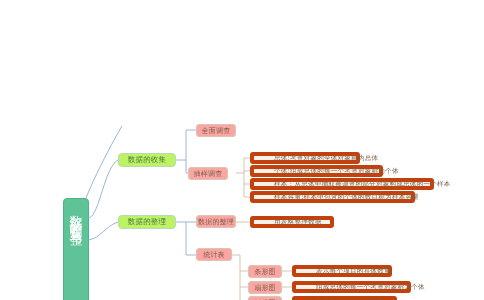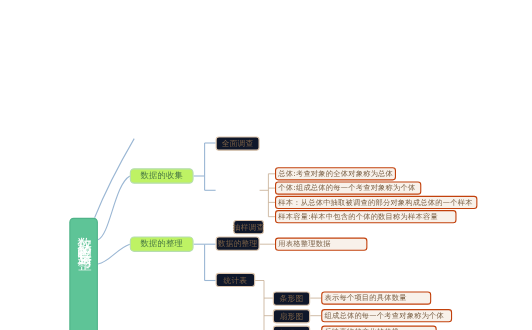--- a/index.html
+++ b/index.html
@@ -56,37 +56,37 @@
     background: #bef264;
     border: 1px solid #b6ddb0;
     border-radius: 4px;
     color: #4a7a44;
     font-size: 7.5px;
     height: 14px;
     padding: 0 5px;
   }
   
   .lvl2 {
-    background: #0f172a;
+    background: #fca5a5;
     border: 1px solid #ddc6ae;
     border-radius: 3px;
     color: #7a6046;
     font-size: 7px;
     height: 13px;
     padding: 0 5px;
   }
   
   .lvl3 {
     background: #f8f1ea;
-    border: 1px solid #c2410c;
+    border: 4px solid #c2410c;
     border-radius: 3px;
     color: #7d6349;
     font-size: 6.6px;
     height: 12px;
-    padding: 0 2px;
+    padding: 0 20px;
     justify-content: flex-start;
   }
 </style>
 </head>
 <body>
 
 <div id="canvas">
 
   <svg id="edges" viewBox="0 0 484 300" xmlns="http://www.w3.org/2000/svg">
 
@@ -125,21 +125,21 @@
     <path d="M282 287 L 292 287" fill="none" stroke="#cbb49c" stroke-width="0.8"></path>
     <path d="M282 302 L 292 302" fill="none" stroke="#cbb49c" stroke-width="0.8"></path>
   </svg>
 
   <div class="node root-node">数据的收集与整</div>
 
   <div class="node lvl1" style="left:118px; top:153px; width:58px;">数据的收集</div>
 
   <div class="node lvl2" style="left:196px; top:124px; width:40px;">全面调查</div>
 
-  <div class="node lvl2" style="left:212px; top:167px; width:28px;margin-top:33px;">抽样调查</div>
+  <div class="node lvl2" style="left:188px; top:167px; width:40px;">抽样调查</div>
 
   <div class="node lvl3" style="left:250px; top:152px; width:110px;">总体:考查对象的全体对象称为总体</div>
 
   <div class="node lvl3" style="left:250px; top:165px; width:133px;text-align:right;">个体:组成总体的每一个考查对象称为个体</div>
 
   <div class="node lvl3" style="left:250px; top:178px; width:184px;">样本：从总体中抽取被调查的部分对象构成总体的一个样本</div>
 
   <div class="node lvl3" style="left:250px; top:191px; width:165px;">样本容量:样本中包含的个体的数目称为样本容量</div>
 
   <div class="node lvl1" style="left:118px; top:215px; width:58px;">数据的整理</div>

